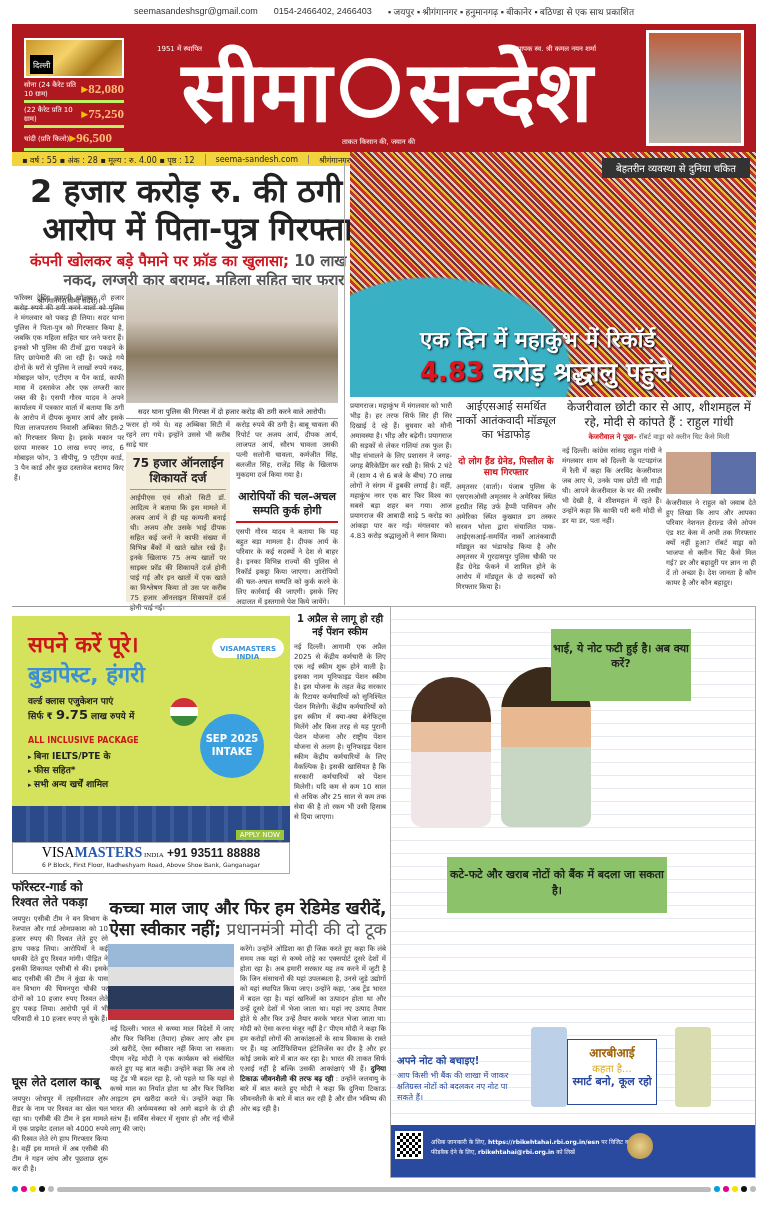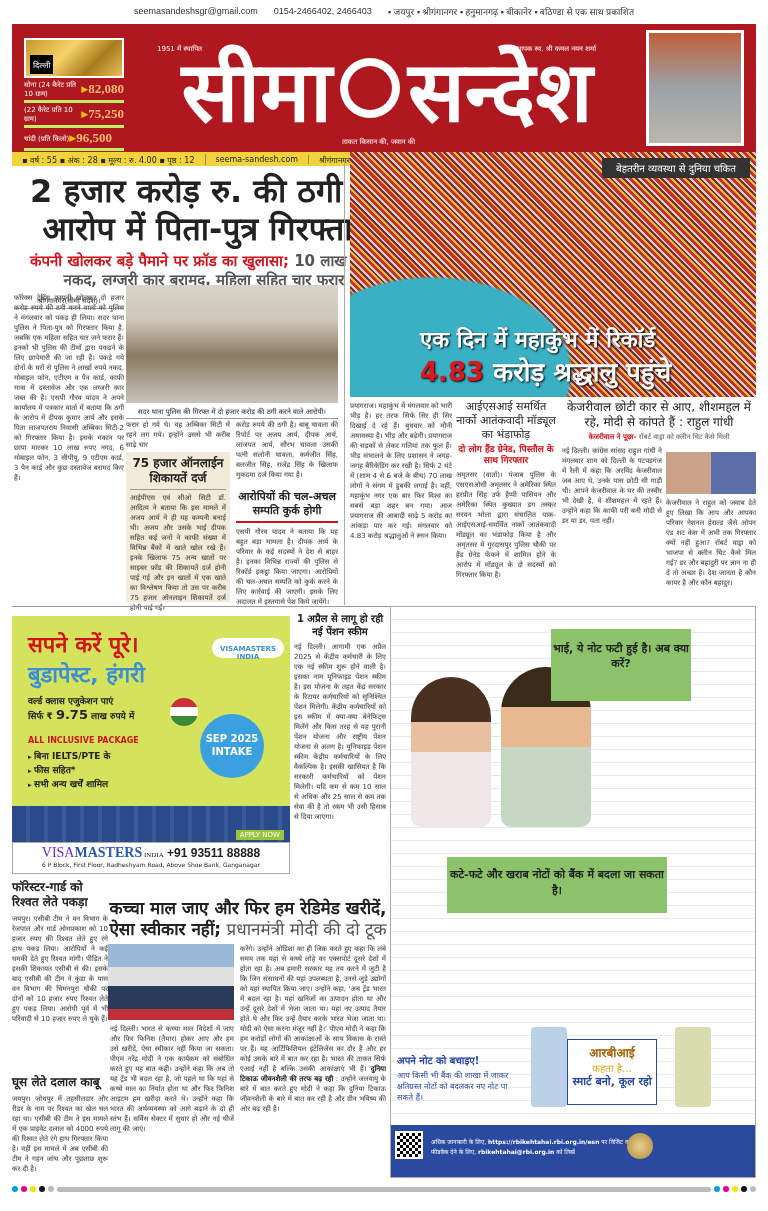--- a/index.html
+++ b/index.html
@@ -39,21 +39,21 @@
 .vrule{position:absolute;width:1px;background:#aaa}
 .kumbh{position:absolute;left:350px;top:152px;width:406px;height:245px;background:radial-gradient(ellipse at 20% 90%,#3ab0c4 0 30%,transparent 31%),repeating-linear-gradient(45deg,#c4322a 0 3px,#e6b93a 3px 5px,#7a2a3a 5px 7px,#d7d0c4 7px 9px);}
 .kumbh-tag{position:absolute;right:6px;top:6px;background:#333;color:#fff;font-size:10px;padding:3px 14px}
 .kumbh-h{position:absolute;left:70px;bottom:8px;color:#fff;text-shadow:1px 1px 2px #000}
 .kumbh-h .l1{font-size:22px;font-weight:bold}
 .kumbh-h .l2{font-size:26px;font-weight:bold}
 .kumbh-h .l2 b{color:#e0141c}
 .kumbh-body{position:absolute;left:350px;top:401px;width:102px;height:200px}
 .terror{position:absolute;left:456px;top:400px;width:100px}
 .terror h3{font-size:11px;text-align:center;line-height:14px;font-weight:normal}
-.terror h4{font-size:9px;text-align:center;color:#d0141c;line-height:11px;margin:2px 0 4px}
+.terror h4{font-size:9px;text-align:center;color:#d0141c;line-height:11px;margin:14px 0 4px}
 .kej{position:absolute;left:562px;top:400px;width:194px}
 .kej h3{font-size:12px;text-align:center;line-height:15px;font-weight:normal}
 .kej h4{font-size:7px;text-align:center;line-height:10px;margin:2px 0 4px;color:#555;font-weight:normal}
 .kej h4 b{color:#d0141c}
 .kej-photo{position:absolute;left:666px;top:452px;width:90px;height:42px;background:linear-gradient(90deg,#caa38a 0 50%,#5d6fa8 50%)}
 .hrule{position:absolute;height:1px;background:#999}
 .visa{position:absolute;left:12px;top:616px;width:278px;height:226px;background:#d4e35b}
 .visa .h1{position:absolute;left:16px;top:12px;color:#d0141c;font-size:22px;font-weight:bold}
 .visa .h2{position:absolute;left:16px;top:42px;color:#3a8fd6;font-size:22px;font-weight:bold}
 .visa .t1{position:absolute;left:16px;top:78px;font-size:9px;font-weight:bold;color:#222;line-height:14px}
@@ -61,21 +61,21 @@
 .visa .pkg{position:absolute;left:16px;top:120px;font-size:8px;font-weight:bold;color:#d0141c}
 .visa ul{position:absolute;left:16px;top:134px;list-style:none;font-size:9px;font-weight:bold;line-height:13px}
 .visa ul li:before{content:"▸ ";font-size:7px}
 .visa .flag{position:absolute;left:158px;top:82px;width:28px;height:28px;border-radius:50%;background:linear-gradient(180deg,#d0303a 33%,#fff 33% 66%,#3a8a3a 66%)}
 .visa .intake{position:absolute;left:188px;top:98px;width:64px;height:64px;border-radius:50%;background:#3aa0e0;color:#fff;font-size:10px;font-weight:bold;text-align:center;padding-top:18px;line-height:13px}
 .visa .brandcloud{position:absolute;left:200px;top:22px;width:72px;height:20px;background:#fff;border-radius:14px;font-size:7px;color:#3a8fd6;font-weight:bold;text-align:center;padding-top:7px}
 .visa .skyline{position:absolute;left:0;bottom:0;width:100%;height:36px;background:repeating-linear-gradient(90deg,#2a4a8a 0 14px,#3a5a9a 14px 18px)}
 .visa .apply{position:absolute;right:6px;bottom:2px;background:#9ac43a;color:#fff;font-size:7px;padding:1px 4px}
 .visa-foot{position:absolute;left:12px;top:842px;width:278px;height:32px;border:1px solid #aaa;text-align:center}
 .visa-foot .b{font-family:"Liberation Serif",serif;font-size:14px;color:#2a5aa8;margin-top:2px}
-.visa-foot .b span{color:#6d28d9}
+.visa-foot .b span{color:#000000}
 .visa-foot .b i{font-style:normal;color:#222;font-size:12px;font-weight:bold;font-family:"Liberation Sans",sans-serif}
 .visa-foot .a{font-size:6px;color:#222}
 .pension{position:absolute;left:294px;top:612px;width:92px}
 .pension h3{font-size:10px;text-align:center;line-height:13px}
 .rbi{position:absolute;left:390px;top:606px;width:366px;height:572px;border:1px solid #aaa;background:repeating-linear-gradient(180deg,#fff 0 12px,#e6ebf2 12px 13px)}
 .bubble1{position:absolute;left:160px;top:22px;width:140px;height:72px;background:#8cc36a;color:#222;font-size:11px;font-weight:bold;text-align:center;padding-top:12px;line-height:15px}
 .bubble2{position:absolute;left:56px;top:250px;width:220px;height:56px;background:#8cc36a;color:#222;font-size:11px;font-weight:bold;text-align:center;padding-top:10px;line-height:16px}
 .kid1{position:absolute;left:20px;top:70px;width:80px;height:150px;border-radius:40px 40px 10px 10px;background:linear-gradient(180deg,#4a3020 0 30%,#e8c0a0 30% 50%,#f0e6e8 50%)}
 .kid2{position:absolute;left:110px;top:60px;width:90px;height:160px;border-radius:45px 45px 10px 10px;background:linear-gradient(180deg,#3a2a1a 0 25%,#e8b890 25% 50%,#c8d6c4 50%)}
 .kid3{position:absolute;left:260px;top:200px;width:96px;height:210px;border-radius:48px 48px 10px 10px;background:linear-gradient(180deg,#2a1a10 0 18%,#e8b890 18% 40%,repeating-linear-gradient(180deg,#fff 0 6px,#3a6ac0 6px 10px) 40%)}

